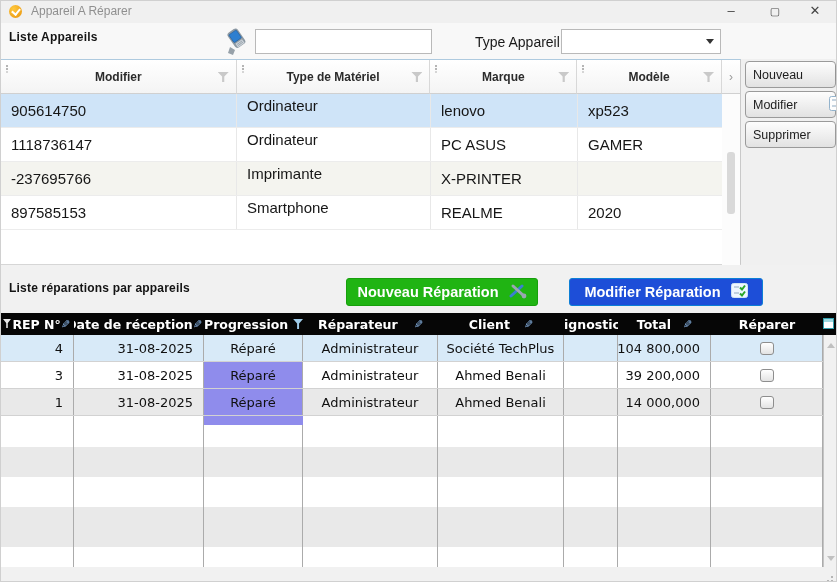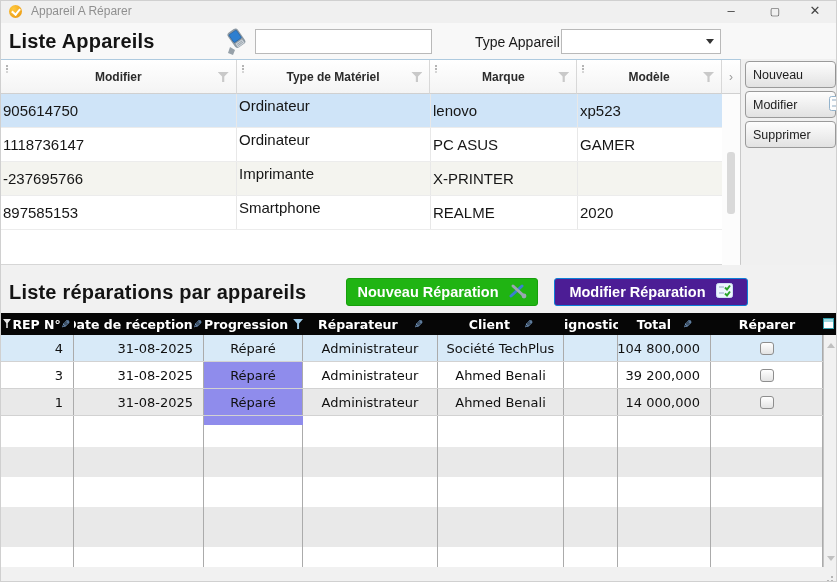--- a/index.html
+++ b/index.html
@@ -14,21 +14,21 @@
               background:radial-gradient(circle at 35% 30%, #ffc83d, #e8930c); }
   .app-icon::after { content:""; position:absolute; left:3px; top:3px; width:6px; height:4px;
               border-left:2px solid #fff; border-bottom:2px solid #fff; transform:rotate(-50deg); }
   .title-text { position:absolute; left:30px; top:3px; font-size:12px; color:#8f8f8f; }
   .win-btn { position:absolute; top:0; width:34px; height:22px; text-align:center; line-height:20px;
              font-size:13px; color:#444; cursor:default; }
   .win-min { right:88px; } .win-max { right:44px; font-size:11px; } .win-close { right:4px; }
 
   
   .topbar { position:absolute; top:22px; left:0; width:100%; height:36px; background:#f8f8f8; }
-  .h-main { font-size:20px; font-weight:bold; color:#141414; letter-spacing:0.2px; }
+  .h-main { font-size:12px; font-weight:bold; color:#141414; letter-spacing:0.2px; }
   .topbar .h-main { position:absolute; left:8px; top:7px; }
   .scanner { position:absolute; left:222px; top:3px; }
   .search-box { position:absolute; left:254px; top:6px; width:177px; height:25px; background:#fff;
                 border:1px solid #b9b9b9; font-size:14px; padding:0 6px; font-family:"Liberation Sans",sans-serif; }
   .type-label { position:absolute; left:474px; top:11px; font-size:14px; color:#1a1a1a; }
   .combo { position:absolute; left:560px; top:6px; width:160px; height:25px; background:#fff;
            border:1px solid #b9b9b9; }
   .combo-btn { position:absolute; right:1px; top:1px; width:18px; height:21px; background:#fff; }
   .combo-btn::after { content:""; position:absolute; left:5px; top:8px; border:4px solid transparent;
            border-top:5px solid #333; }
@@ -43,40 +43,40 @@
   .dots { position:absolute; left:5px; top:5px; width:2px; height:2px; background:#b5b5b5;
           box-shadow:0 3px 0 #b5b5b5, 0 6px 0 #d5d5d5; }
   .funnel { position:absolute; right:7px; top:12px; width:11px; height:10px; background:#c9c9c9;
             clip-path:polygon(0 0,100% 0,60% 45%,60% 100%,40% 100%,40% 45%); }
   .g1h-scroll { width:18px; background:linear-gradient(#ffffff,#f4f4f4); border-bottom:1px solid #d0d0d0;
                 display:flex; align-items:center; justify-content:center; color:#9a9a9a; font-size:12px; }
   .g1row { display:flex; height:34px; background:#fff; border-bottom:1px solid #ececec; }
   .g1row.alt { background:#f4f4ef; }
   .g1row.selected { background:#cfe4f8; }
   .g1c { border-right:1px solid #e8e8e8; font-size:15px; color:#161616; display:flex;
-         align-items:center; padding-left:2px; overflow:hidden; white-space:nowrap; }
+         align-items:center; padding-left:10px; overflow:hidden; white-space:nowrap; }
   .g1c.top { align-items:flex-start; padding-top:3px; }
   .w-code{width:236px;} .w-type{width:194px;} .w-brand{width:147px;} .w-model{width:145px;}
   .g1-vtrack { position:absolute; right:0; top:34px; width:18px; height:171px; background:#fcfcfc; }
   .g1-thumb { position:absolute; right:5px; top:58px; width:8px; height:62px; background:#d9d9d9; border-radius:3px; }
 
   
   .side-btn { position:absolute; left:744px; width:91px; height:27px; border:1px solid #9a9a9a;
               border-radius:4px; background:linear-gradient(#fdfdfd,#e2e2e2); display:flex;
               align-items:center; justify-content:space-between; padding:0 7px; font-size:12.5px;
               color:#1d1d1d; cursor:default;gap:32px; }
   .btn-new{top:60px;} .btn-edit{top:90px;} .btn-del{top:120px;}
 
   
   .section2 { position:absolute; top:264px; left:0; width:100%; height:48px; background:#f1f1f1; }
   .section2 .h-main { position:absolute; left:8px; top:16px; }
   .big-btn { position:absolute; top:13px; height:28px; border-radius:3px; display:flex; align-items:center;
              justify-content:center; gap:10px; color:#fff; font-size:14.5px; font-weight:bold; cursor:default; }
   .btn-green { left:345px; width:192px; background:#20b413; border:1px solid #17a00c; }
-  .btn-blue  { left:553px; width:194px; background:#4c1d95; border:1px solid #0d7fd6; }
+  .btn-blue  { left:568px; width:194px; background:#1d4ed8; border:1px solid #0d7fd6; }
 
   
   .grid2 { position:absolute; top:312px; left:0; width:837px; height:256px; background:#fff;
            border-bottom:1px solid #a9a9a9; }
   .g2-header { display:flex; height:22px; background:#060606; color:#fff; font-size:12.5px;
                font-weight:bold; font-family:"DejaVu Sans",sans-serif; position:relative; }
   .g2h { position:relative; display:flex; align-items:center; height:22px; overflow:hidden; }
   .g2h .lbl { white-space:nowrap; }
   .pencil { color:#8ab6e8; font-size:11px; font-style:normal; transform:scaleX(-1); display:inline-block; }
   .funnel2 { width:10px; height:10px; background:#9fcbe8; margin-left:5px;

